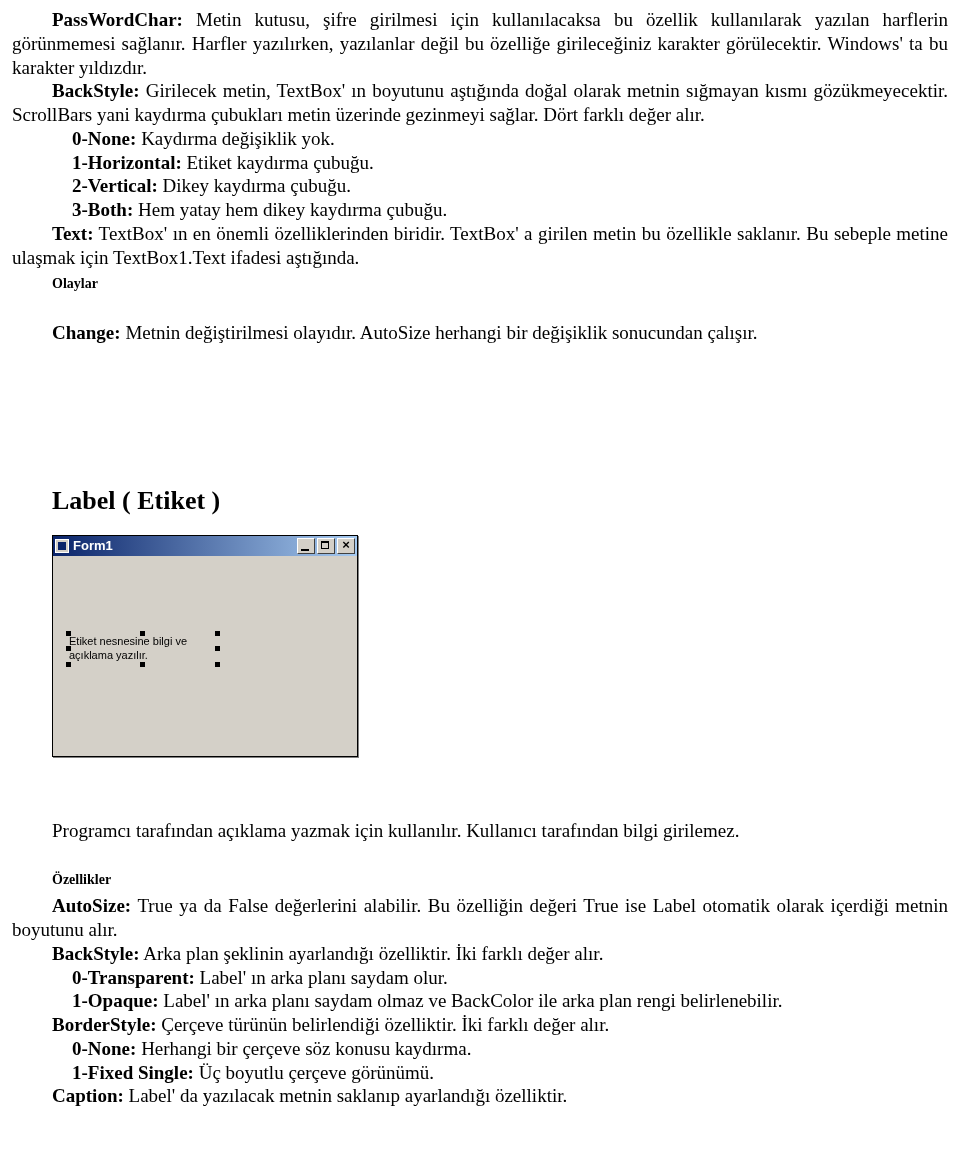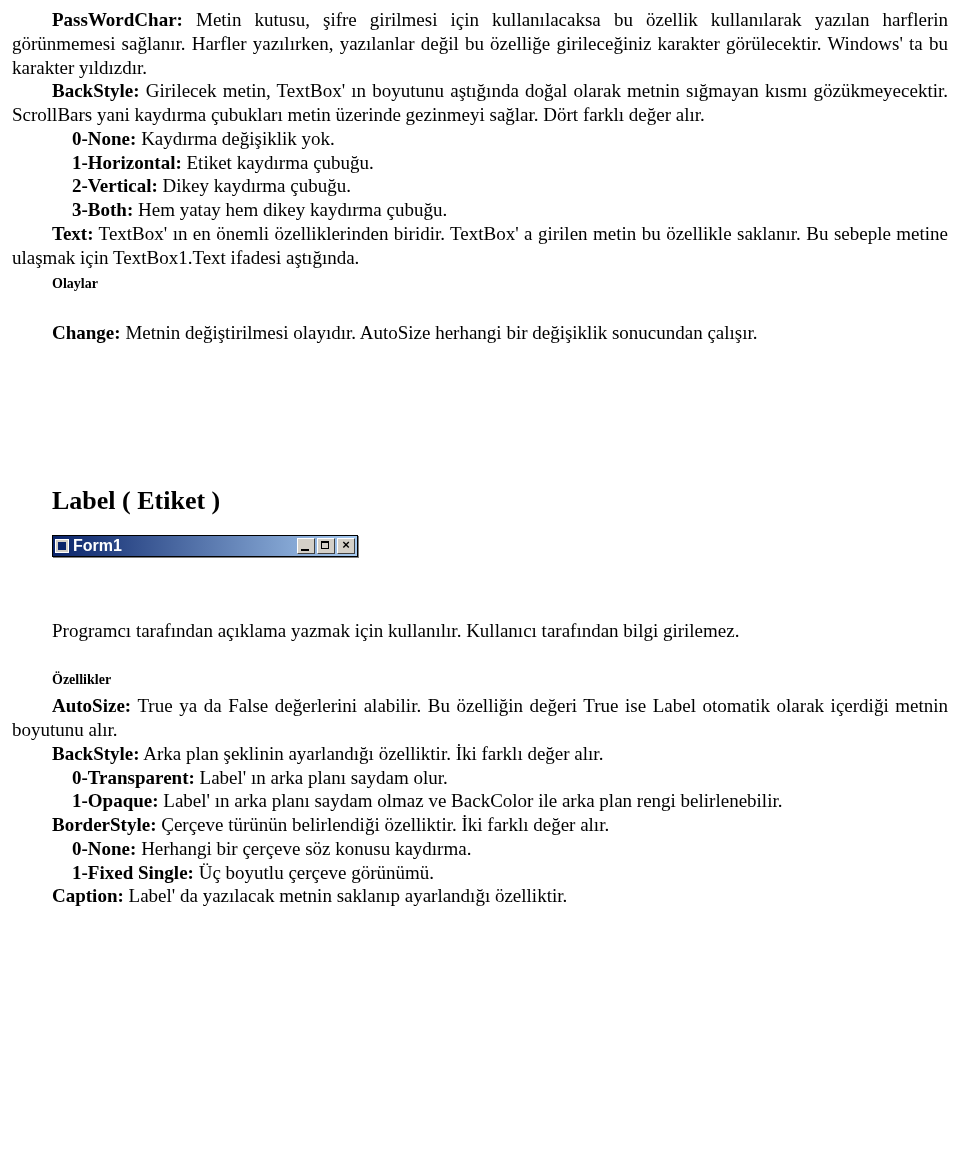--- a/index.html
+++ b/index.html
@@ -46,21 +46,21 @@
     border: 1px solid #fff;
     box-sizing: border-box;
     margin-right: 4px;
     position: relative;
   }
   .vb-icon::after{
     content:"";
     position:absolute; left:2px; top:2px; width:8px; height:8px;
     background:#0a246a;
   }
-  .vb-title { font-weight: bold; font-size: 16px; flex: 0 0 auto; }
+  .vb-title { font-weight: bold; font-size: 13px; flex: 0 0 auto; }
   .vb-spacer { flex: 1 1 auto; }
   .vb-btn {
     width: 16px; height: 14px;
     background: #d4d0c8;
     border: 1px solid #fff;
     border-right-color: #404040;
     border-bottom-color: #404040;
     margin-left: 2px;
     color: #000;
     font-family: Arial, sans-serif;
@@ -143,20 +143,33 @@
 
 <div class="vb-window">
   <div class="vb-titlebar">
     <span class="vb-icon"></span>
     <span class="vb-title">Form1</span>
     <span class="vb-spacer"></span>
     <span class="vb-btn vb-min"></span>
     <span class="vb-btn vb-max"></span>
     <span class="vb-btn vb-close"></span>
   </div>
+  <div class="vb-client">
+    <div class="vb-label">
+      <span>Etiket nesnesine bilgi ve açıklama yazılır.</span>
+      <span class="vb-handle h-tl"></span>
+      <span class="vb-handle h-tm"></span>
+      <span class="vb-handle h-tr"></span>
+      <span class="vb-handle h-ml"></span>
+      <span class="vb-handle h-mr"></span>
+      <span class="vb-handle h-bl"></span>
+      <span class="vb-handle h-bm"></span>
+      <span class="vb-handle h-br"></span>
+    </div>
+  </div>
 </div>
 
 <div class="bigblocksp"></div>
 <div class="blocksp"></div>
 
 <p class="para indent1">Programcı tarafından açıklama yazmak için kullanılır. Kullanıcı tarafından bilgi girilemez.</p>
 
 <div class="blocksp"></div>
 
 <p class="h2like">Özellikler</p>

